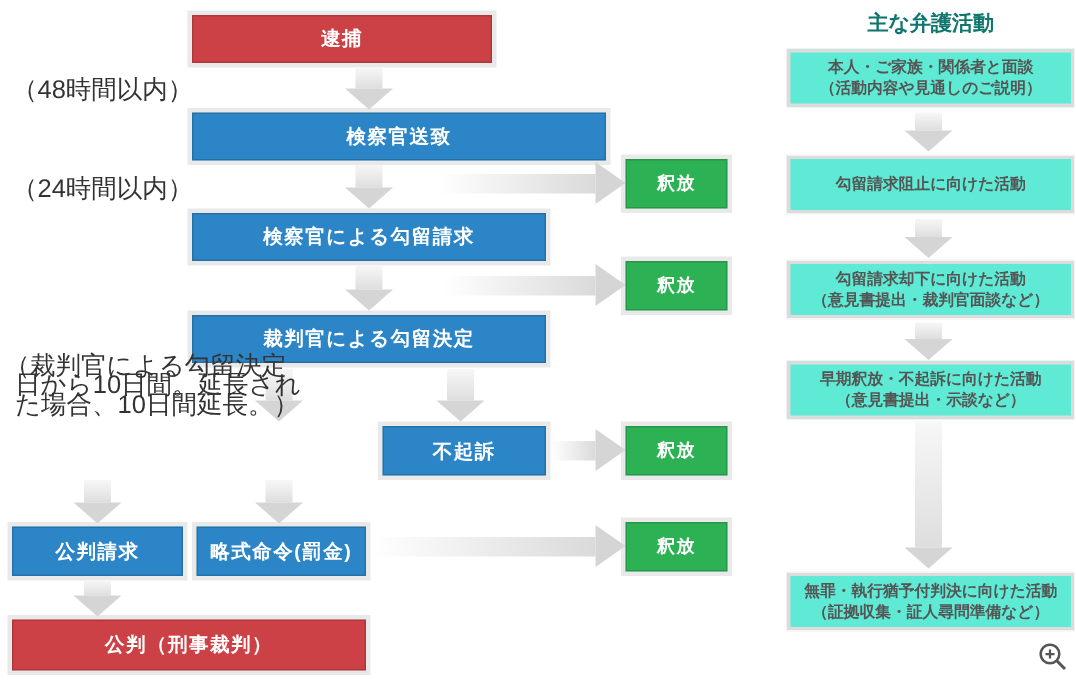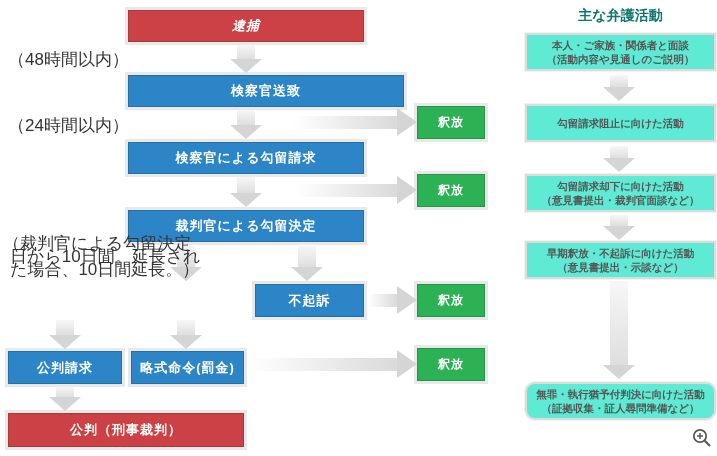--- a/index.html
+++ b/index.html
@@ -37,21 +37,21 @@
     font-size:10.5px;color:#555;line-height:14px;text-align:center;font-weight:bold;
   }
   
   .zoom-icon{position:absolute;left:691px;top:427px;width:21px;height:21px;cursor:pointer;}
 </style>
 </head>
 <body>
 
 <div class="stage">
 
-  <div class="node red" style="left:128px;top:10px;width:236px;height:32px;font-style:italic;">逮捕</div>
+  <div class="node red" style="left:128px;top:10px;width:200px;height:32px;">逮捕</div>
   <div class="node blue" style="left:128px;top:75px;width:276px;height:32px;">検察官送致</div>
   <div class="node blue" style="left:128px;top:142px;width:236px;height:32px;">検察官による勾留請求</div>
   <div class="node blue" style="left:128px;top:210px;width:236px;height:32px;">裁判官による勾留決定</div>
   <div class="node blue" style="left:255px;top:284px;width:109px;height:33px;">不起訴</div>
   <div class="node blue" style="left:8px;top:351px;width:114px;height:33px;">公判請求</div>
   <div class="node blue" style="left:131px;top:351px;width:113px;height:33px;">略式命令(罰金)</div>
   <div class="node red" style="left:8px;top:413px;width:236px;height:34px;">公判（刑事裁判）</div>
 
   <div class="node green" style="left:417px;top:106px;width:68px;height:33px;">釈放</div>
   <div class="node green" style="left:417px;top:174px;width:68px;height:33px;">釈放</div>
@@ -126,21 +126,21 @@
     <div>勾留請求阻止に向けた活動</div>
   </div>
   <div class="panel" style="top:174px;">
     <div>勾留請求却下に向けた活動</div>
     <div>（意見書提出・裁判官面談など）</div>
   </div>
   <div class="panel" style="top:241px;">
     <div>早期釈放・不起訴に向けた活動</div>
     <div>（意見書提出・示談など）</div>
   </div>
-  <div class="panel" style="top:382px;border-radius:10px;">
+  <div class="panel" style="top:382px;">
     <div>無罪・執行猶予付判決に向けた活動</div>
     <div>（証拠収集・証人尋問準備など）</div>
   </div>
 
   <div class="varrow" style="left:603px;top:75px;">
       <div class="stem" style="height:12px;"></div>
       <div class="head"></div>
     </div>
   <div class="varrow" style="left:603px;top:146px;">
       <div class="stem" style="height:12px;"></div>

